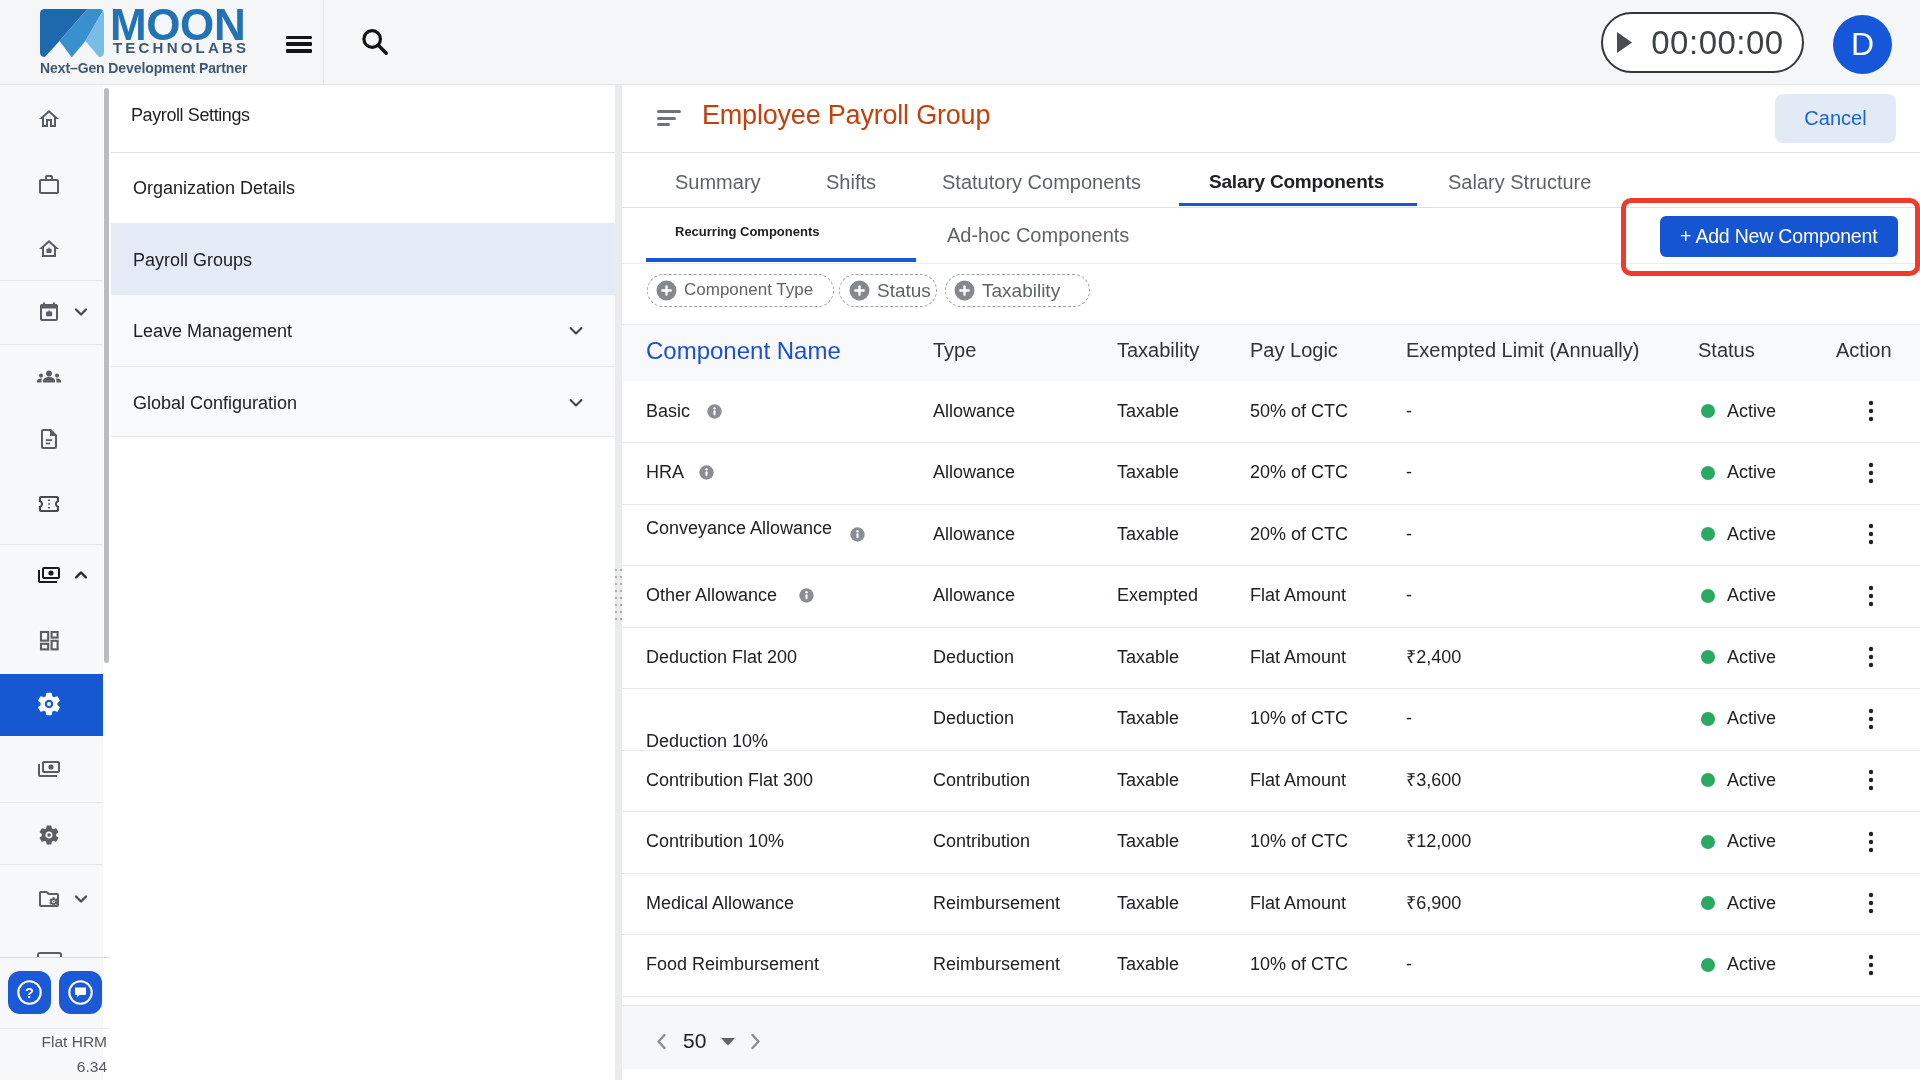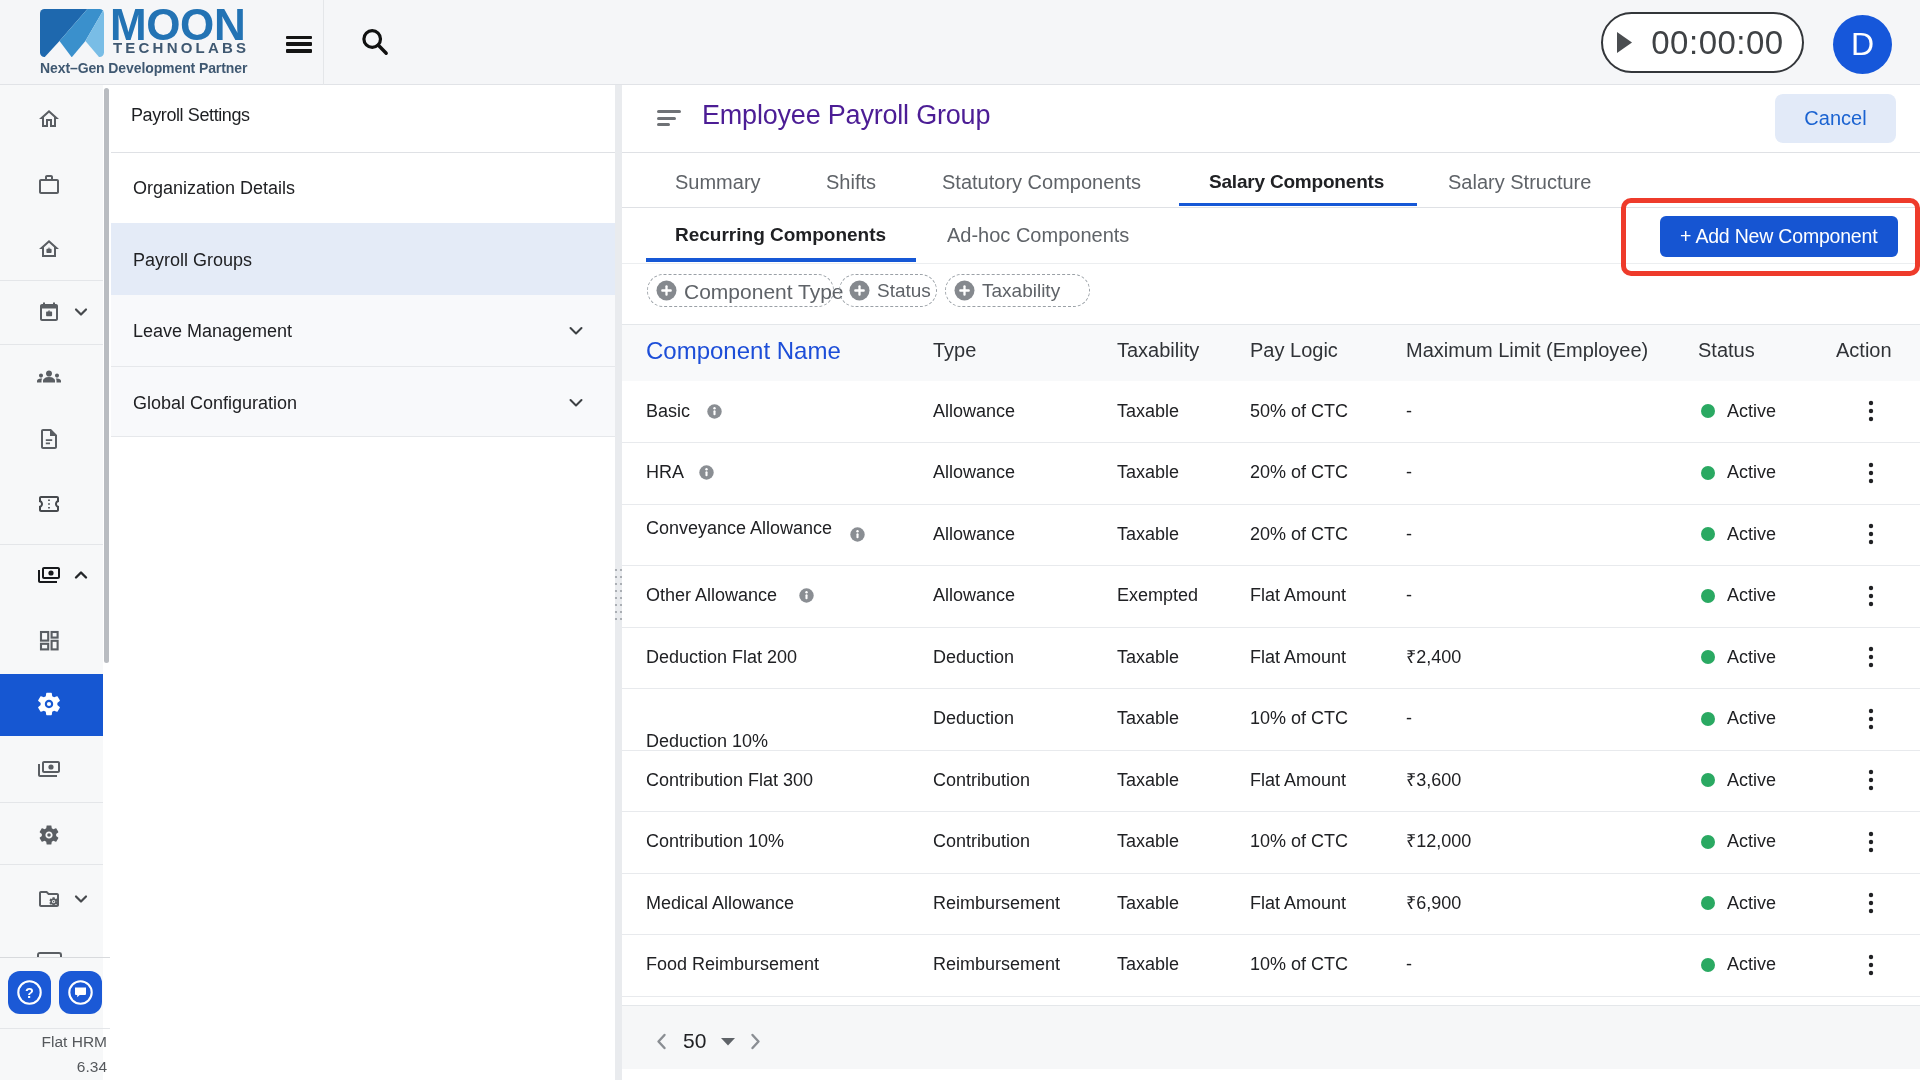--- a/index.html
+++ b/index.html
@@ -184,68 +184,68 @@
     <circle cx="7" cy="45" r="1.1"></circle>
     <circle cx="2" cy="52" r="1.1"></circle>
     <circle cx="7" cy="52" r="1.1"></circle>
 </svg>
 
 <div class="abs" style="left:622px;top:85px;width:1298px;height:995px;background:#fff"></div>
 
 <div class="abs" style="left:657px;top:110px;width:24px;height:2.9px;background:#6f7276;border-radius:1.5px"></div>
 <div class="abs" style="left:657px;top:116.8px;width:18.7px;height:2.9px;background:#6f7276;border-radius:1.5px"></div>
 <div class="abs" style="left:657px;top:123.2px;width:13px;height:2.9px;background:#6f7276;border-radius:1.5px"></div>
-<div class="abs" style="left:702px;top:99px;width:500px;height:32px;font-size:27px;line-height:32px;color:#4c1d95;letter-spacing:-0.2px">Employee Payroll Group</div>
+<div class="abs" style="left:702px;top:99px;width:500px;height:32px;font-size:27px;line-height:32px;color:#c2410c;letter-spacing:-0.2px">Employee Payroll Group</div>
 <div class="abs" style="left:1775px;top:94px;width:121px;height:49px;background:#e2eaf8;border-radius:8px;text-align:center;line-height:49px;font-size:20px;color:#1b63d1">Cancel</div>
 <div class="abs" style="left:622px;top:152px;width:1298px;height:1px;background:#dfe1e5"></div>
 
 <div class="abs" style="left:675px;top:171px;font-size:20px;color:#5f6368">Summary</div>
 <div class="abs" style="left:826px;top:171px;font-size:20px;color:#5f6368">Shifts</div>
 <div class="abs" style="left:942px;top:171px;font-size:20px;color:#5f6368">Statutory Components</div>
 <div class="abs" style="left:1209px;top:171px;font-size:19px;font-weight:bold;color:#202124;letter-spacing:-0.2px">Salary Components</div>
 <div class="abs" style="left:1448px;top:171px;font-size:20px;color:#5f6368">Salary Structure</div>
 <div class="abs" style="left:1179px;top:202.5px;width:238px;height:3.5px;background:#1658d6"></div>
 <div class="abs" style="left:622px;top:207px;width:1298px;height:1px;background:#dfe1e5"></div>
 
-<div class="abs" style="left:675px;top:224px;font-size:19px;font-weight:bold;color:#202124">Recurring Components</div>
+<div class="abs" style="left:675px;top:224px;font-size:13px;font-weight:bold;color:#202124">Recurring Components</div>
 <div class="abs" style="left:947px;top:224px;font-size:20px;color:#5f6368">Ad-hoc Components</div>
 <div class="abs" style="left:646px;top:258px;width:270px;height:4px;background:#1658d6"></div>
 <div class="abs" style="left:622px;top:263px;width:1298px;height:1px;background:#eceef0"></div>
 
 <div class="abs" style="left:1660px;top:216px;width:237.5px;height:40.5px;background:#1655d2;border-radius:6px;text-align:center;line-height:40.5px;font-size:19.5px;color:#fff;letter-spacing:-0.2px">+ Add New Component</div>
 <div class="abs" style="left:1620.5px;top:198px;width:299px;height:77.5px;border:5.5px solid #ee3b2b;border-radius:10px"></div>
 
 <div class="abs" style="left:646.5px;top:274px;width:187px;height:33px;border:1.5px dashed #9aa0a6;border-radius:17px"></div>
 <svg class="abs" style="left:656px;top:280px" width="21" height="21" viewBox="0 0 21 21">
     <circle cx="10.5" cy="10.5" r="10" fill="#85898e"></circle>
     <rect x="9.35" y="5.2" width="2.3" height="10.6" rx="1" fill="#fff"></rect>
     <rect x="5.2" y="9.35" width="10.6" height="2.3" rx="1" fill="#fff"></rect>
   </svg>
-<div class="abs" style="left:684px;top:280px;font-size:21px;color:#5f6368">Component Type</div>
+<div class="abs" style="left:684px;top:280px;font-size:17px;color:#5f6368">Component Type</div>
 <div class="abs" style="left:839px;top:274px;width:98px;height:33px;border:1.5px dashed #9aa0a6;border-radius:17px"></div>
 <svg class="abs" style="left:849px;top:280px" width="21" height="21" viewBox="0 0 21 21">
     <circle cx="10.5" cy="10.5" r="10" fill="#85898e"></circle>
     <rect x="9.35" y="5.2" width="2.3" height="10.6" rx="1" fill="#fff"></rect>
     <rect x="5.2" y="9.35" width="10.6" height="2.3" rx="1" fill="#fff"></rect>
   </svg>
 <div class="abs" style="left:877px;top:280px;font-size:19px;color:#5f6368">Status</div>
 <div class="abs" style="left:944.5px;top:274px;width:145px;height:33px;border:1.5px dashed #9aa0a6;border-radius:17px"></div>
 <svg class="abs" style="left:954px;top:280px" width="21" height="21" viewBox="0 0 21 21">
     <circle cx="10.5" cy="10.5" r="10" fill="#85898e"></circle>
     <rect x="9.35" y="5.2" width="2.3" height="10.6" rx="1" fill="#fff"></rect>
     <rect x="5.2" y="9.35" width="10.6" height="2.3" rx="1" fill="#fff"></rect>
   </svg>
 <div class="abs" style="left:982px;top:280px;font-size:19px;color:#5f6368">Taxability</div>
 
 <div class="abs" style="left:622px;top:323.5px;width:1298px;height:57px;background:#f8f9fa;border-top:1px solid #e4e7ea"></div>
 <div class="abs" style="left:646px;top:339px;font-size:24px;line-height:23px;color:#1d4ed8">Component Name</div>
 <div class="abs" style="left:933px;top:339px;font-size:20px;line-height:23px;color:#303337">Type</div>
 <div class="abs" style="left:1117px;top:339px;font-size:20px;line-height:23px;color:#303337">Taxability</div>
 <div class="abs" style="left:1250px;top:339px;font-size:20px;line-height:23px;color:#303337">Pay Logic</div>
-<div class="abs" style="left:1406px;top:339px;font-size:20px;line-height:23px;color:#303337">Maximum Limit (Employee)</div>
+<div class="abs" style="left:1406px;top:339px;font-size:20px;line-height:23px;color:#303337">Exempted Limit (Annually)</div>
 <div class="abs" style="left:1698px;top:339px;font-size:20px;line-height:23px;color:#303337">Status</div>
 <div class="abs" style="left:1836px;top:339px;font-size:20px;line-height:23px;color:#303337">Action</div>
 
 <div class="abs" style="left:646px;top:400.8px;font-size:18px;line-height:21px;color:#202124">Basic</div>
 <svg class="abs" style="left:707px;top:403.8px" width="15" height="15" viewBox="0 0 15 15">
     <circle cx="7.5" cy="7.5" r="7.2" fill="#8a8e93"></circle>
     <circle cx="7.5" cy="4.3" r="1.2" fill="#fff"></circle>
     <rect x="6.45" y="6.3" width="2.1" height="5" rx="1" fill="#fff"></rect>
   </svg>
 <div class="abs" style="left:933px;top:400.8px;font-size:18px;line-height:21px;color:#202124">Allowance</div>

